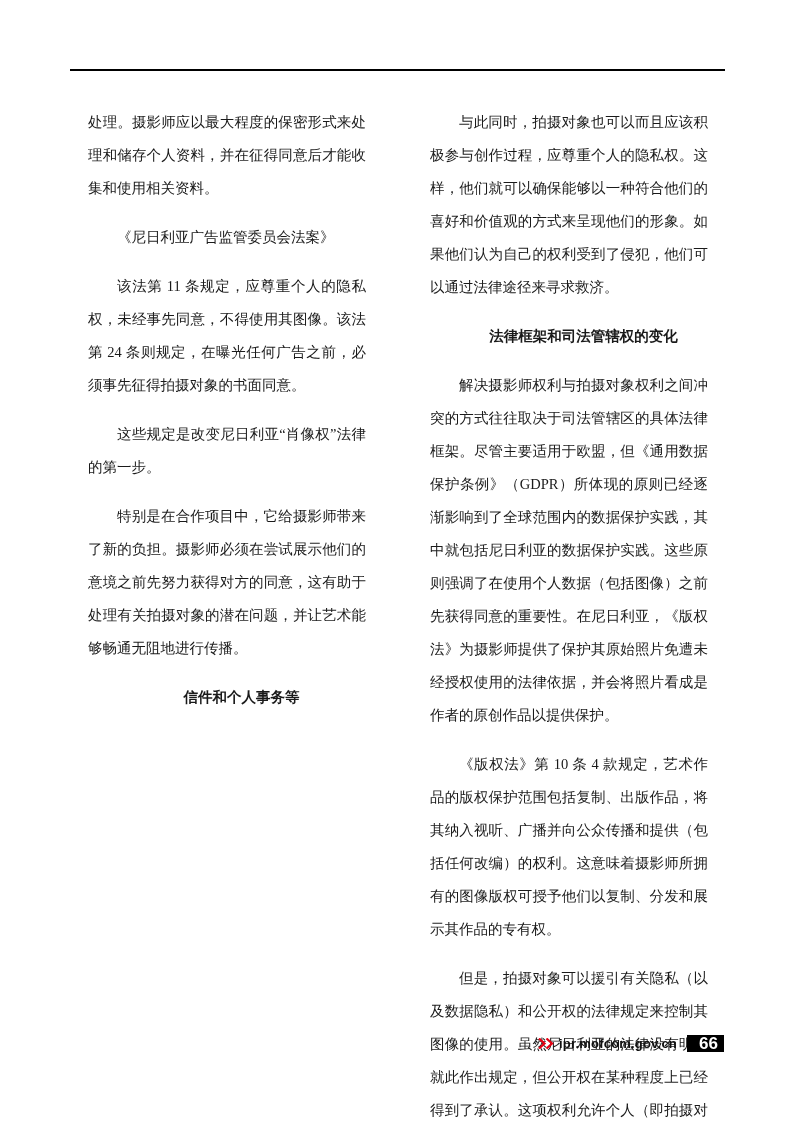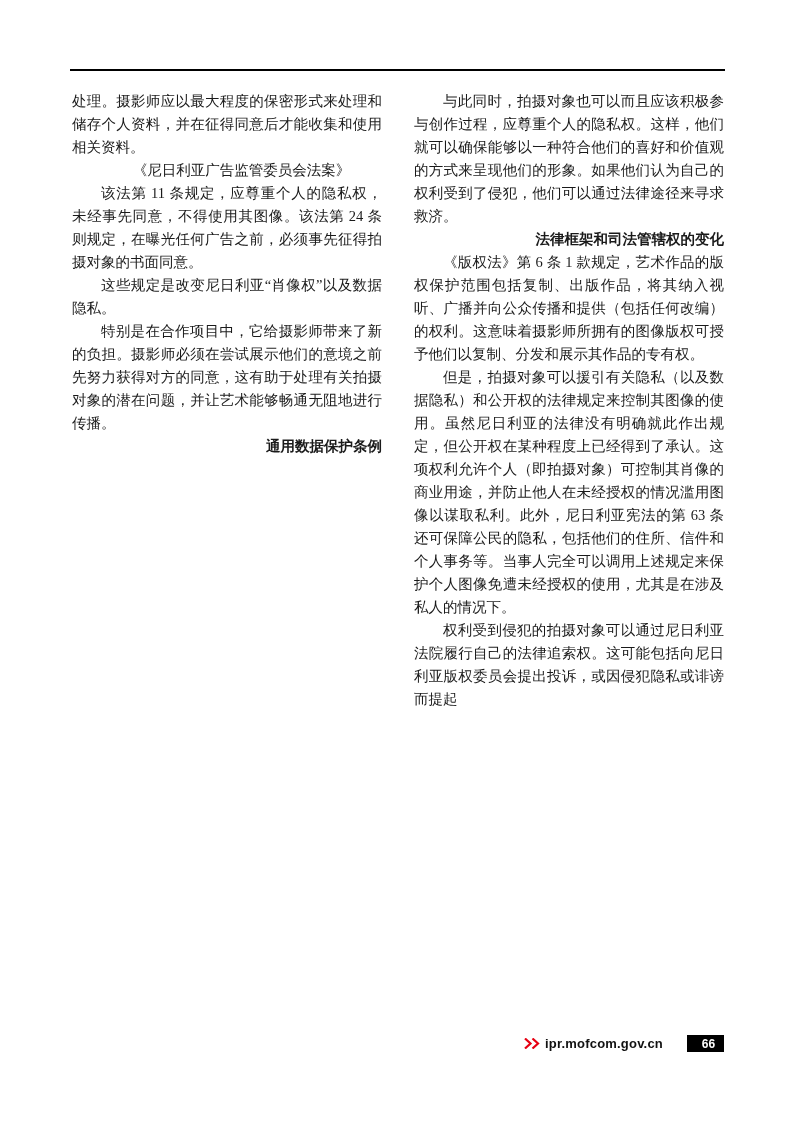--- a/index.html
+++ b/index.html
@@ -14,73 +14,74 @@
     position:absolute;left:70px;top:69px;
     width:655px;height:2px;background:#000000;
   }
   .content{
     position:absolute;left:72px;top:90px;width:652px;
     display:flex;gap:32px;
   }
   .column{width:310px;}
   .block{
     font-size:14.5px;
-    line-height:23px;
+    line-height:33px;
     color:#1a1a1a;
     text-align:justify;
     text-indent:2em;
-    margin:0;
+    margin:16px;
   }
   .block.no-indent{text-indent:0;}
   .block.heading{
     font-family:"Liberation Sans","DejaVu Sans",sans-serif;
     font-weight:bold;
-    text-align:right;
+    text-align:center;
   }
   .block.title{
-    text-align:center;
+    text-align:left;
   }
   .footer{
     position:absolute;right:70px;top:1035px;
     display:flex;align-items:center;
     font-family:"Liberation Sans","DejaVu Sans",sans-serif;
   }
   .chevrons{display:inline-flex;align-items:center;margin-right:5px;}
   .site{
     font-size:13px;font-weight:bold;color:#111111;
     letter-spacing:0.2px;
   }
   .page-badge{
-    margin-left:24px;
+    margin-left:10px;
     width:37px;height:17px;
     display:flex;align-items:center;justify-content:center;
     padding-left:6px;box-sizing:border-box;
-    font-size:12px;font-weight:bold;
+    font-size:17px;font-weight:bold;
   }
 </style>
 </head>
 <body>
 
 <div class="page">
 
   <div class="top-rule"></div>
 
   <div class="content">
     <div class="column">
         <p class="block paragraph no-indent">处理。摄影师应以最大程度的保密形式来处理和储存个人资料，并在征得同意后才能收集和使用相关资料。</p>
         <p class="block title">《尼日利亚广告监管委员会法案》</p>
         <p class="block paragraph">该法第 11 条规定，应尊重个人的隐私权，未经事先同意，不得使用其图像。该法第 24 条则规定，在曝光任何广告之前，必须事先征得拍摄对象的书面同意。</p>
-        <p class="block paragraph">这些规定是改变尼日利亚“肖像权”以及数据隐私。</p>
+        <p class="block paragraph">这些规定是改变尼日利亚“肖像权”法律的第一步。</p>
         <p class="block paragraph">特别是在合作项目中，它给摄影师带来了新的负担。摄影师必须在尝试展示他们的意境之前先努力获得对方的同意，这有助于处理有关拍摄对象的潜在问题，并让艺术能够畅通无阻地进行传播。</p>
-        <p class="block heading">通用数据保护条例</p>
+        <p class="block heading">信件和个人事务等</p>
       </div>
     <div class="column">
         <p class="block paragraph">与此同时，拍摄对象也可以而且应该积极参与创作过程，应尊重个人的隐私权。这样，他们就可以确保能够以一种符合他们的喜好和价值观的方式来呈现他们的形象。如果他们认为自己的权利受到了侵犯，他们可以通过法律途径来寻求救济。</p>
         <p class="block heading">法律框架和司法管辖权的变化</p>
-        <p class="block paragraph">《版权法》第 6 条 1 款规定，艺术作品的版权保护范围包括复制、出版作品，将其纳入视听、广播并向公众传播和提供（包括任何改编）的权利。这意味着摄影师所拥有的图像版权可授予他们以复制、分发和展示其作品的专有权。</p>
+        <p class="block paragraph">解决摄影师权利与拍摄对象权利之间冲突的方式往往取决于司法管辖区的具体法律框架。尽管主要适用于欧盟，但《通用数据保护条例》（GDPR）所体现的原则已经逐渐影响到了全球范围内的数据保护实践，其中就包括尼日利亚的数据保护实践。这些原则强调了在使用个人数据（包括图像）之前先获得同意的重要性。在尼日利亚，《版权法》为摄影师提供了保护其原始照片免遭未经授权使用的法律依据，并会将照片看成是作者的原创作品以提供保护。</p>
+        <p class="block paragraph">《版权法》第 10 条 4 款规定，艺术作品的版权保护范围包括复制、出版作品，将其纳入视听、广播并向公众传播和提供（包括任何改编）的权利。这意味着摄影师所拥有的图像版权可授予他们以复制、分发和展示其作品的专有权。</p>
         <p class="block paragraph">但是，拍摄对象可以援引有关隐私（以及数据隐私）和公开权的法律规定来控制其图像的使用。虽然尼日利亚的法律没有明确就此作出规定，但公开权在某种程度上已经得到了承认。这项权利允许个人（即拍摄对象）可控制其肖像的商业用途，并防止他人在未经授权的情况滥用图像以谋取私利。此外，尼日利亚宪法的第 63 条还可保障公民的隐私，包括他们的住所、信件和个人事务等。当事人完全可以调用上述规定来保护个人图像免遭未经授权的使用，尤其是在涉及私人的情况下。</p>
         <p class="block paragraph">权利受到侵犯的拍摄对象可以通过尼日利亚法院履行自己的法律追索权。这可能包括向尼日利亚版权委员会提出投诉，或因侵犯隐私或诽谤而提起</p>
       </div>
   </div>
 
   <div class="footer">
     <span class="chevrons">
       <svg width="17" height="11" viewBox="0 0 17 11" aria-hidden="true">
         <path d="M2 0.5 L7.5 5.5 L2 10.5" fill="none" stroke="#e60012" stroke-width="2.2"></path>
         <path d="M9.5 0.5 L15 5.5 L9.5 10.5" fill="none" stroke="#e60012" stroke-width="2.2"></path>

